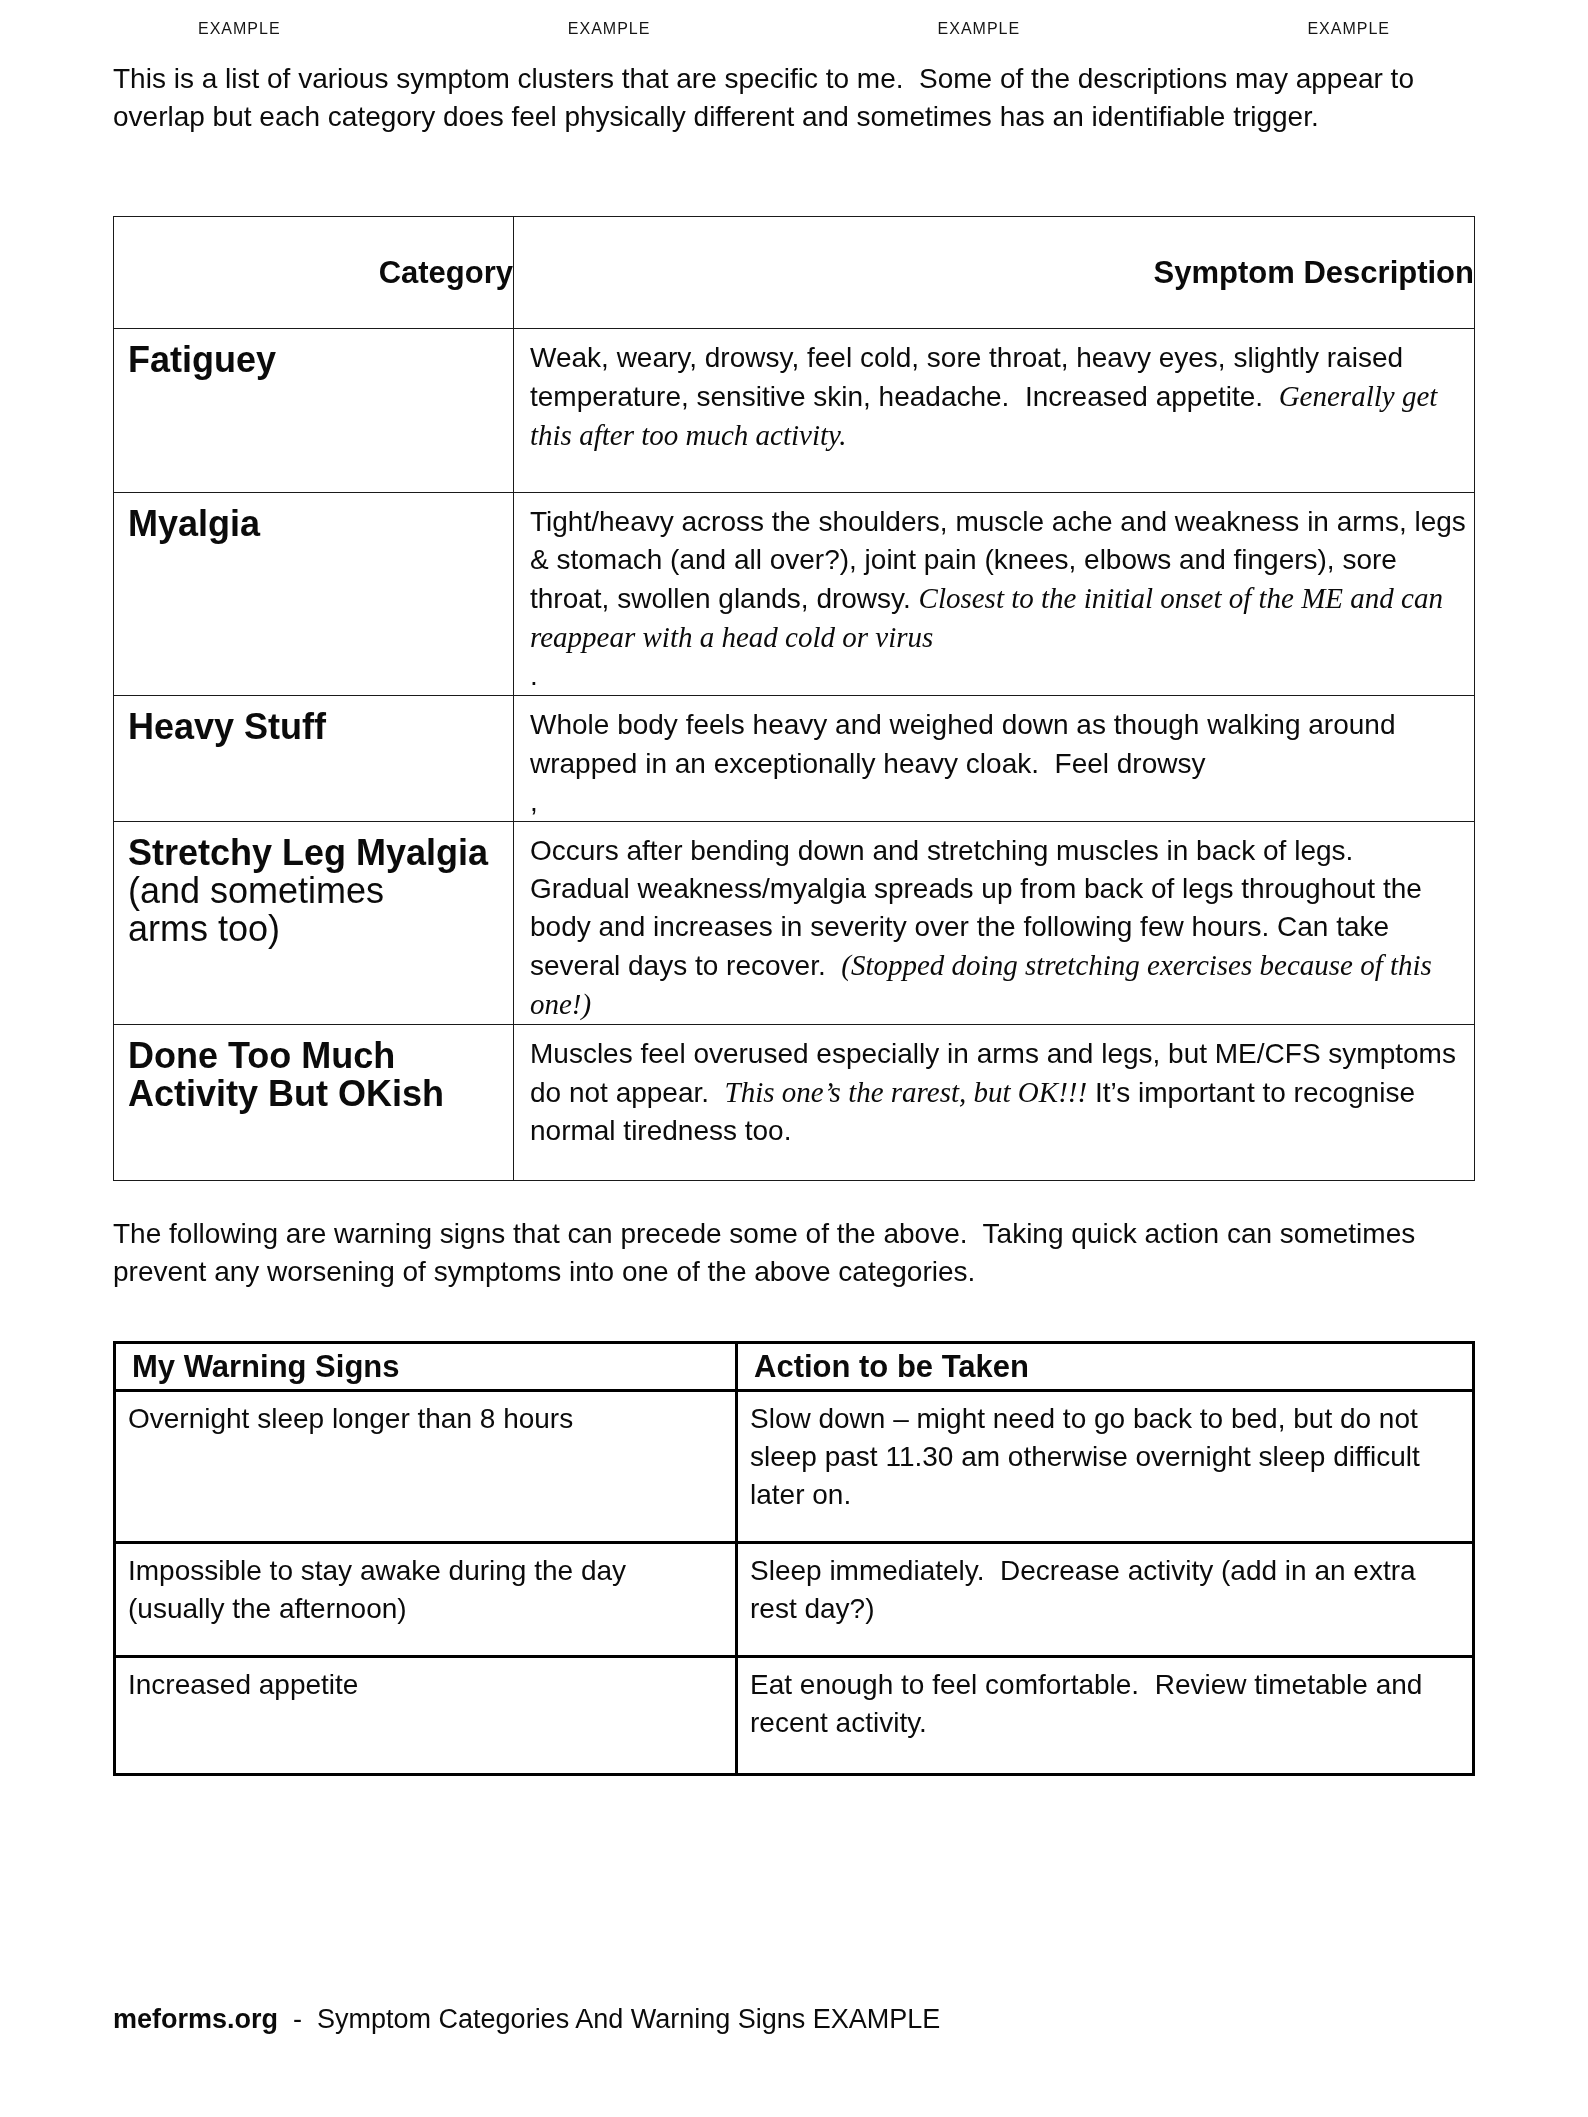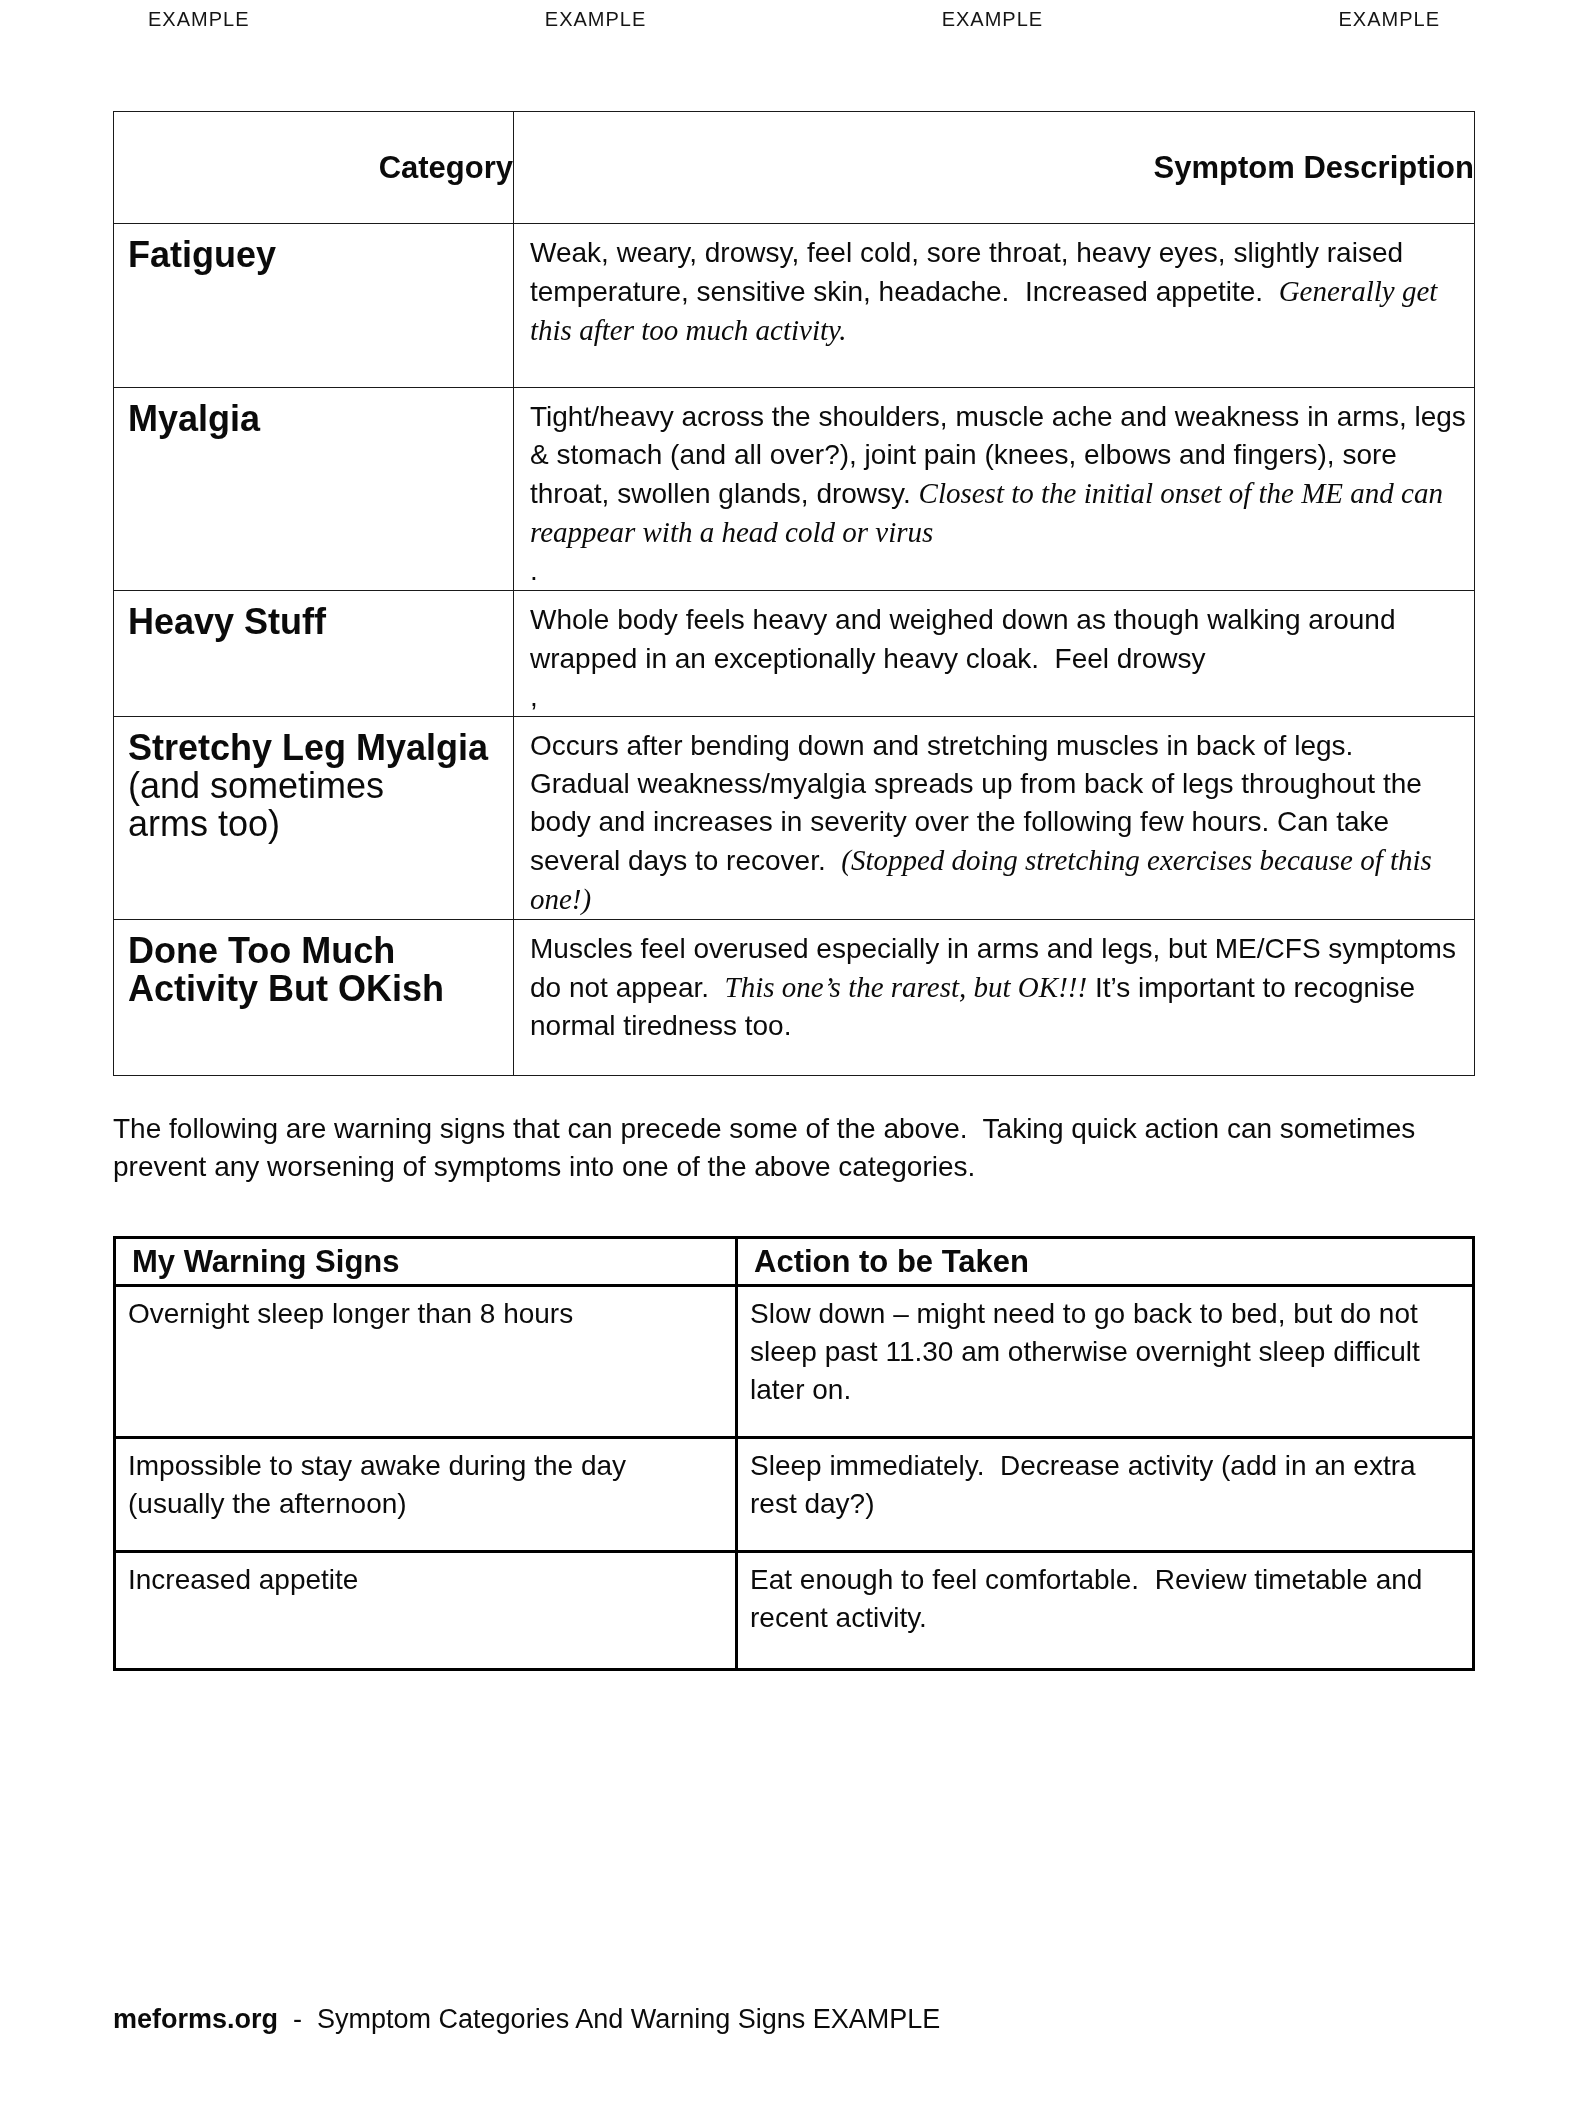--- a/index.html
+++ b/index.html
@@ -8,22 +8,22 @@
     width:1588px; height:2117px;
     box-sizing:border-box;
     padding:0 113px;
     background:#ffffff;
     color:#0b0b0b;
     font-family:"Liberation Sans", sans-serif;
     overflow:hidden;
   }
   .watermarks {
     display:flex; justify-content:space-between;
-    margin:0 35px; padding-top:8px;
-    font-size:20px; letter-spacing:1px; color:#151515;
+    margin:0 85px; padding-top:20px;
+    font-size:16px; letter-spacing:1px; color:#151515;
   }
   .doc-title {
     margin:36px 0 0 0;
     font-size:40px; line-height:48px; font-weight:700; color:#000;
   }
   .para {
     margin:22px 0 0 0;
     font-size:28px; line-height:38px;
     white-space:pre-wrap; color:#0b0b0b;
   }
@@ -78,20 +78,21 @@
 <div class="page">
 
   <div class="watermarks">
     <span>EXAMPLE</span>
     <span>EXAMPLE</span>
     <span>EXAMPLE</span>
     <span>EXAMPLE</span>
   </div>
 
 
+  <p class="para">This is a list of various symptom clusters that are specific to me.  Some of the descriptions may appear to overlap but each category does feel physically different and sometimes has an identifiable trigger.</p>
 
   <table class="symptoms">
     <colgroup>
         <col style="width:400px">
         <col>
       </colgroup>
     <tbody>
         <tr style="height:112px">
       <th>Category</th>
       <th>Symptom Description</th>

